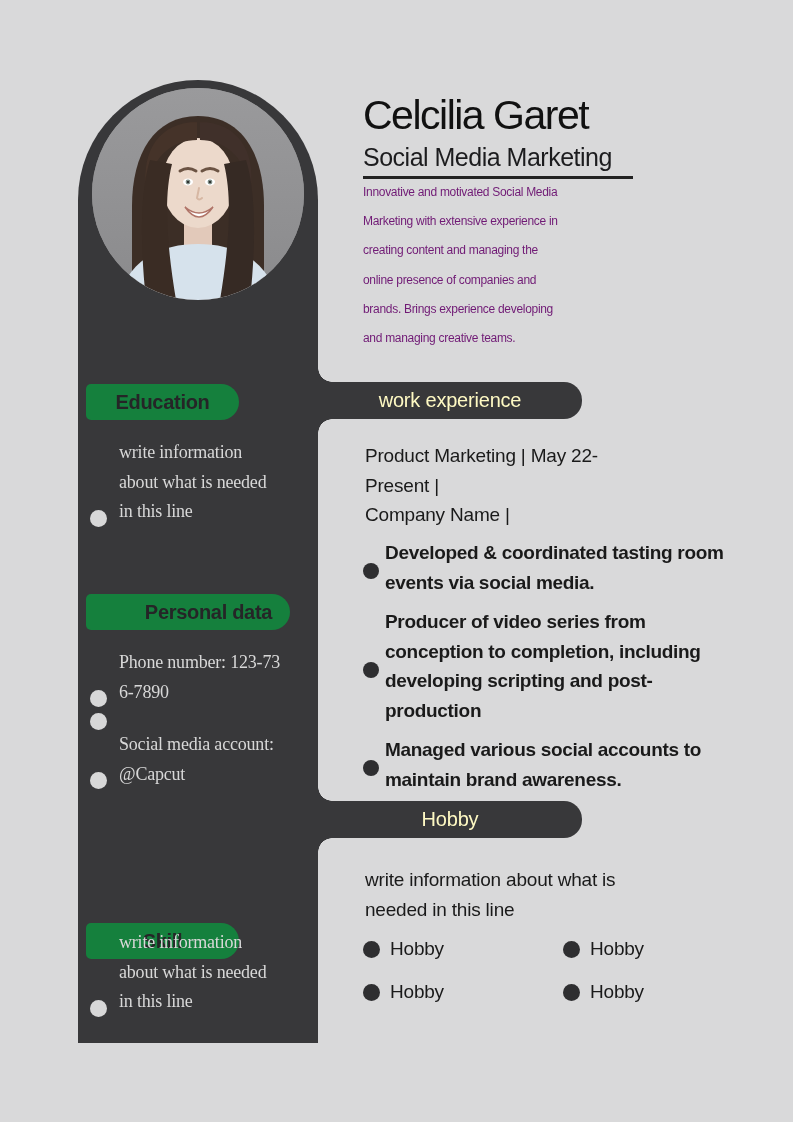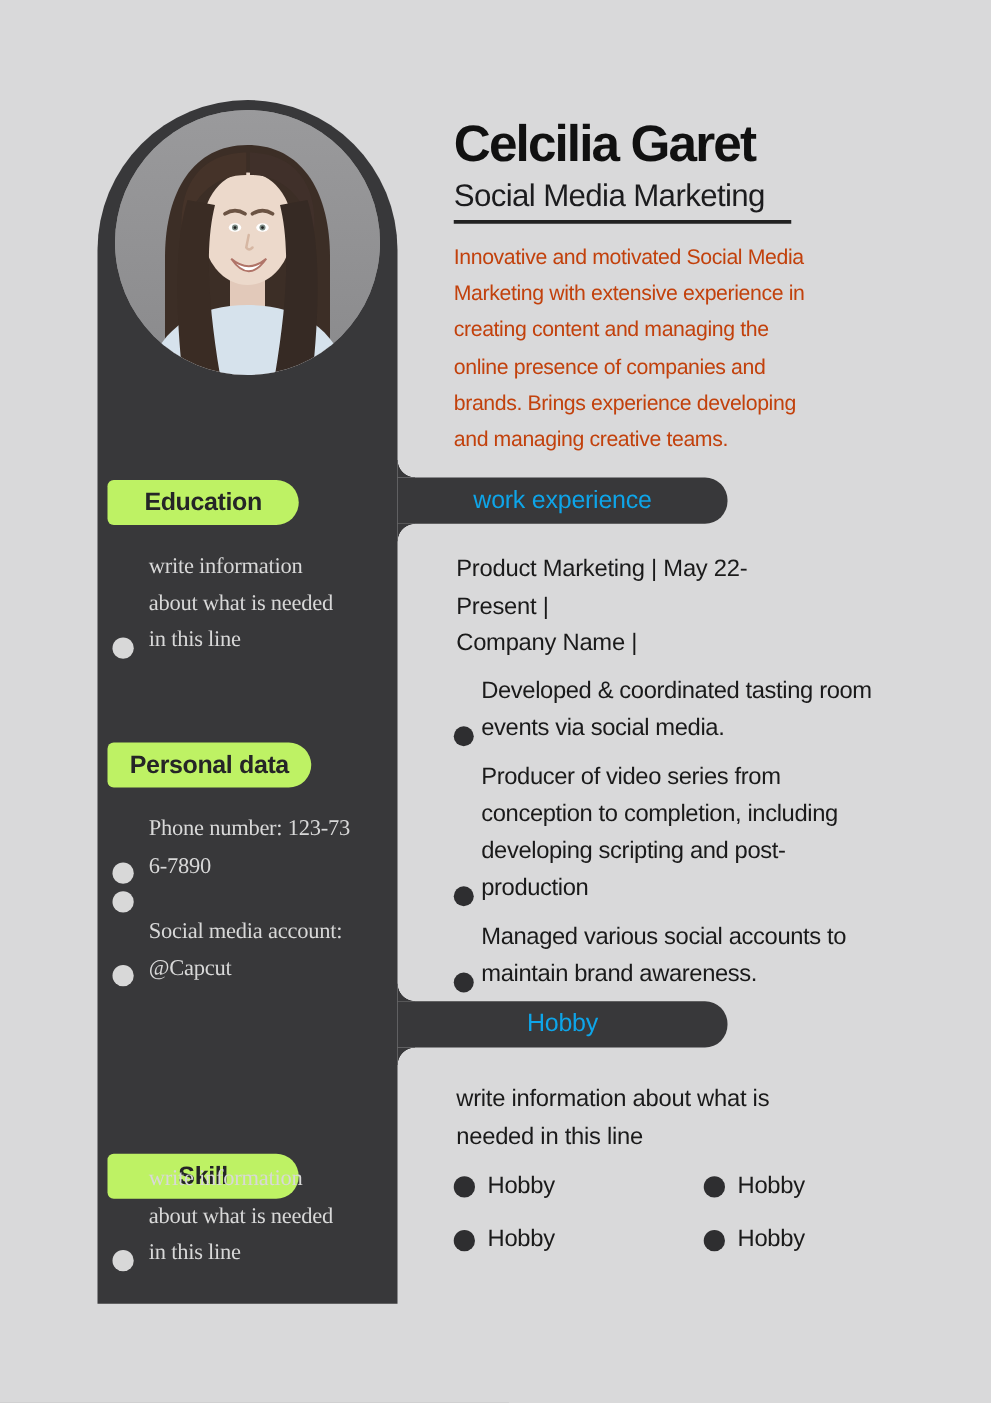--- a/index.html
+++ b/index.html
@@ -13,76 +13,76 @@
     position:absolute;left:78px;top:80px;width:240px;height:963px;
     background:#38383a;border-radius:120px 120px 0 0;
   }
   .photo{
     position:absolute;left:92px;top:88px;width:212px;height:212px;
     border-radius:50%;overflow:hidden;background:#909092;
   }
   .photo svg{display:block;width:100%;height:100%;}
   .pill{
     position:absolute;left:86px;height:36px;display:flex;align-items:center;justify-content:center;
-    background:#bef264;border-radius:5px 18px 18px 5px;
+    background:#15803d;border-radius:5px 18px 18px 5px;
     font-size:20px;font-weight:bold;letter-spacing:-0.3px;color:#252527;
   }
   .pill.edu{top:384px;width:153px;}
-  .pill.per{top:594px;width:163px;}
+  .pill.per{top:594px;width:163px;padding-left:41px;}
   .pill.skl{top:876px;width:153px;margin-top:47px;}
   .side-list{position:absolute;left:88px;width:225px;color:#d8d8d8;}
   .side-item{display:flex;align-items:flex-end;font-family:Liberation Serif, serif;}
   .side-item .dot{
     flex:0 0 17px;width:17px;height:17px;border-radius:50%;background:#d8d8d8;
     margin:6px 12px 0 2px;
   }
   .side-item .txt{
     white-space:pre-line;font-size:18px;line-height:29.5px;letter-spacing:-0.2px;
   }
   .side-list.edu-list{top:438px;}
   .side-list.per-list{top:648px;}
   .side-list.skl-list{top:928px;}
   
   .bar{
     position:absolute;left:318px;width:264px;height:37px;
     background:#38383a;border-radius:0 18px 18px 0;
     display:flex;align-items:center;justify-content:center;
-    color:#0ea5e9;font-size:20px;letter-spacing:-0.2px;
+    color:#fef9c3;font-size:20px;letter-spacing:-0.2px;
   }
   .bar::before{
     content:"";position:absolute;left:0;top:-14px;width:14px;height:14px;
     background:radial-gradient(circle 14px at 100% 0%, transparent 13.5px, #38383a 14px);
   }
   .bar::after{
     content:"";position:absolute;left:0;bottom:-14px;width:14px;height:14px;
     background:radial-gradient(circle 14px at 100% 100%, transparent 13.5px, #38383a 14px);
   }
   .bar.work{top:382px;}
   .bar.hobby{top:801px;}
   
   .name{
     position:absolute;left:363px;top:92px;
-    font-size:41px;font-weight:bold;letter-spacing:-1.5px;color:#111;line-height:46px;
+    font-size:41px;font-weight:normal;letter-spacing:-1.5px;color:#111;line-height:46px;
   }
   .role{
     position:absolute;left:363px;top:141px;
     font-size:25px;letter-spacing:-0.5px;color:#1c1c1e;line-height:32px;
   }
   .rule{position:absolute;left:363px;top:176px;width:270px;height:3px;background:#222;}
   .summary{
-    position:absolute;left:363px;top:191px;width:360px;
-    font-size:17px;line-height:29.2px;letter-spacing:-0.3px;white-space:pre-line;color:#c2410c;
+    position:absolute;left:363px;top:178px;width:360px;
+    font-size:12px;line-height:29.2px;letter-spacing:-0.3px;white-space:pre-line;color:#701a75;
   }
   
   .job{
     position:absolute;left:365px;top:441px;width:360px;
     font-size:19px;line-height:29.5px;letter-spacing:-0.2px;white-space:pre-line;
   }
   .work-list{position:absolute;left:363px;top:538px;width:400px;}
-  .w-item{display:flex;align-items:flex-end;margin-bottom:10px;}
+  .w-item{display:flex;align-items:center;margin-bottom:10px;font-weight:bold;}
   .w-item .dot{flex:0 0 16px;width:16px;height:16px;border-radius:50%;background:#2e2e30;margin:7px 6px 0 0;}
   .w-item .txt{white-space:pre-line;font-size:19px;line-height:29.5px;letter-spacing:-0.3px;}
   
   .hobby-intro{
     position:absolute;left:365px;top:865px;width:350px;
     font-size:19px;line-height:29.5px;letter-spacing:-0.2px;white-space:pre-line;
   }
   .hobby-grid{
     position:absolute;left:363px;top:938px;width:400px;
     display:grid;grid-template-columns:200px 1fr;row-gap:21px;

